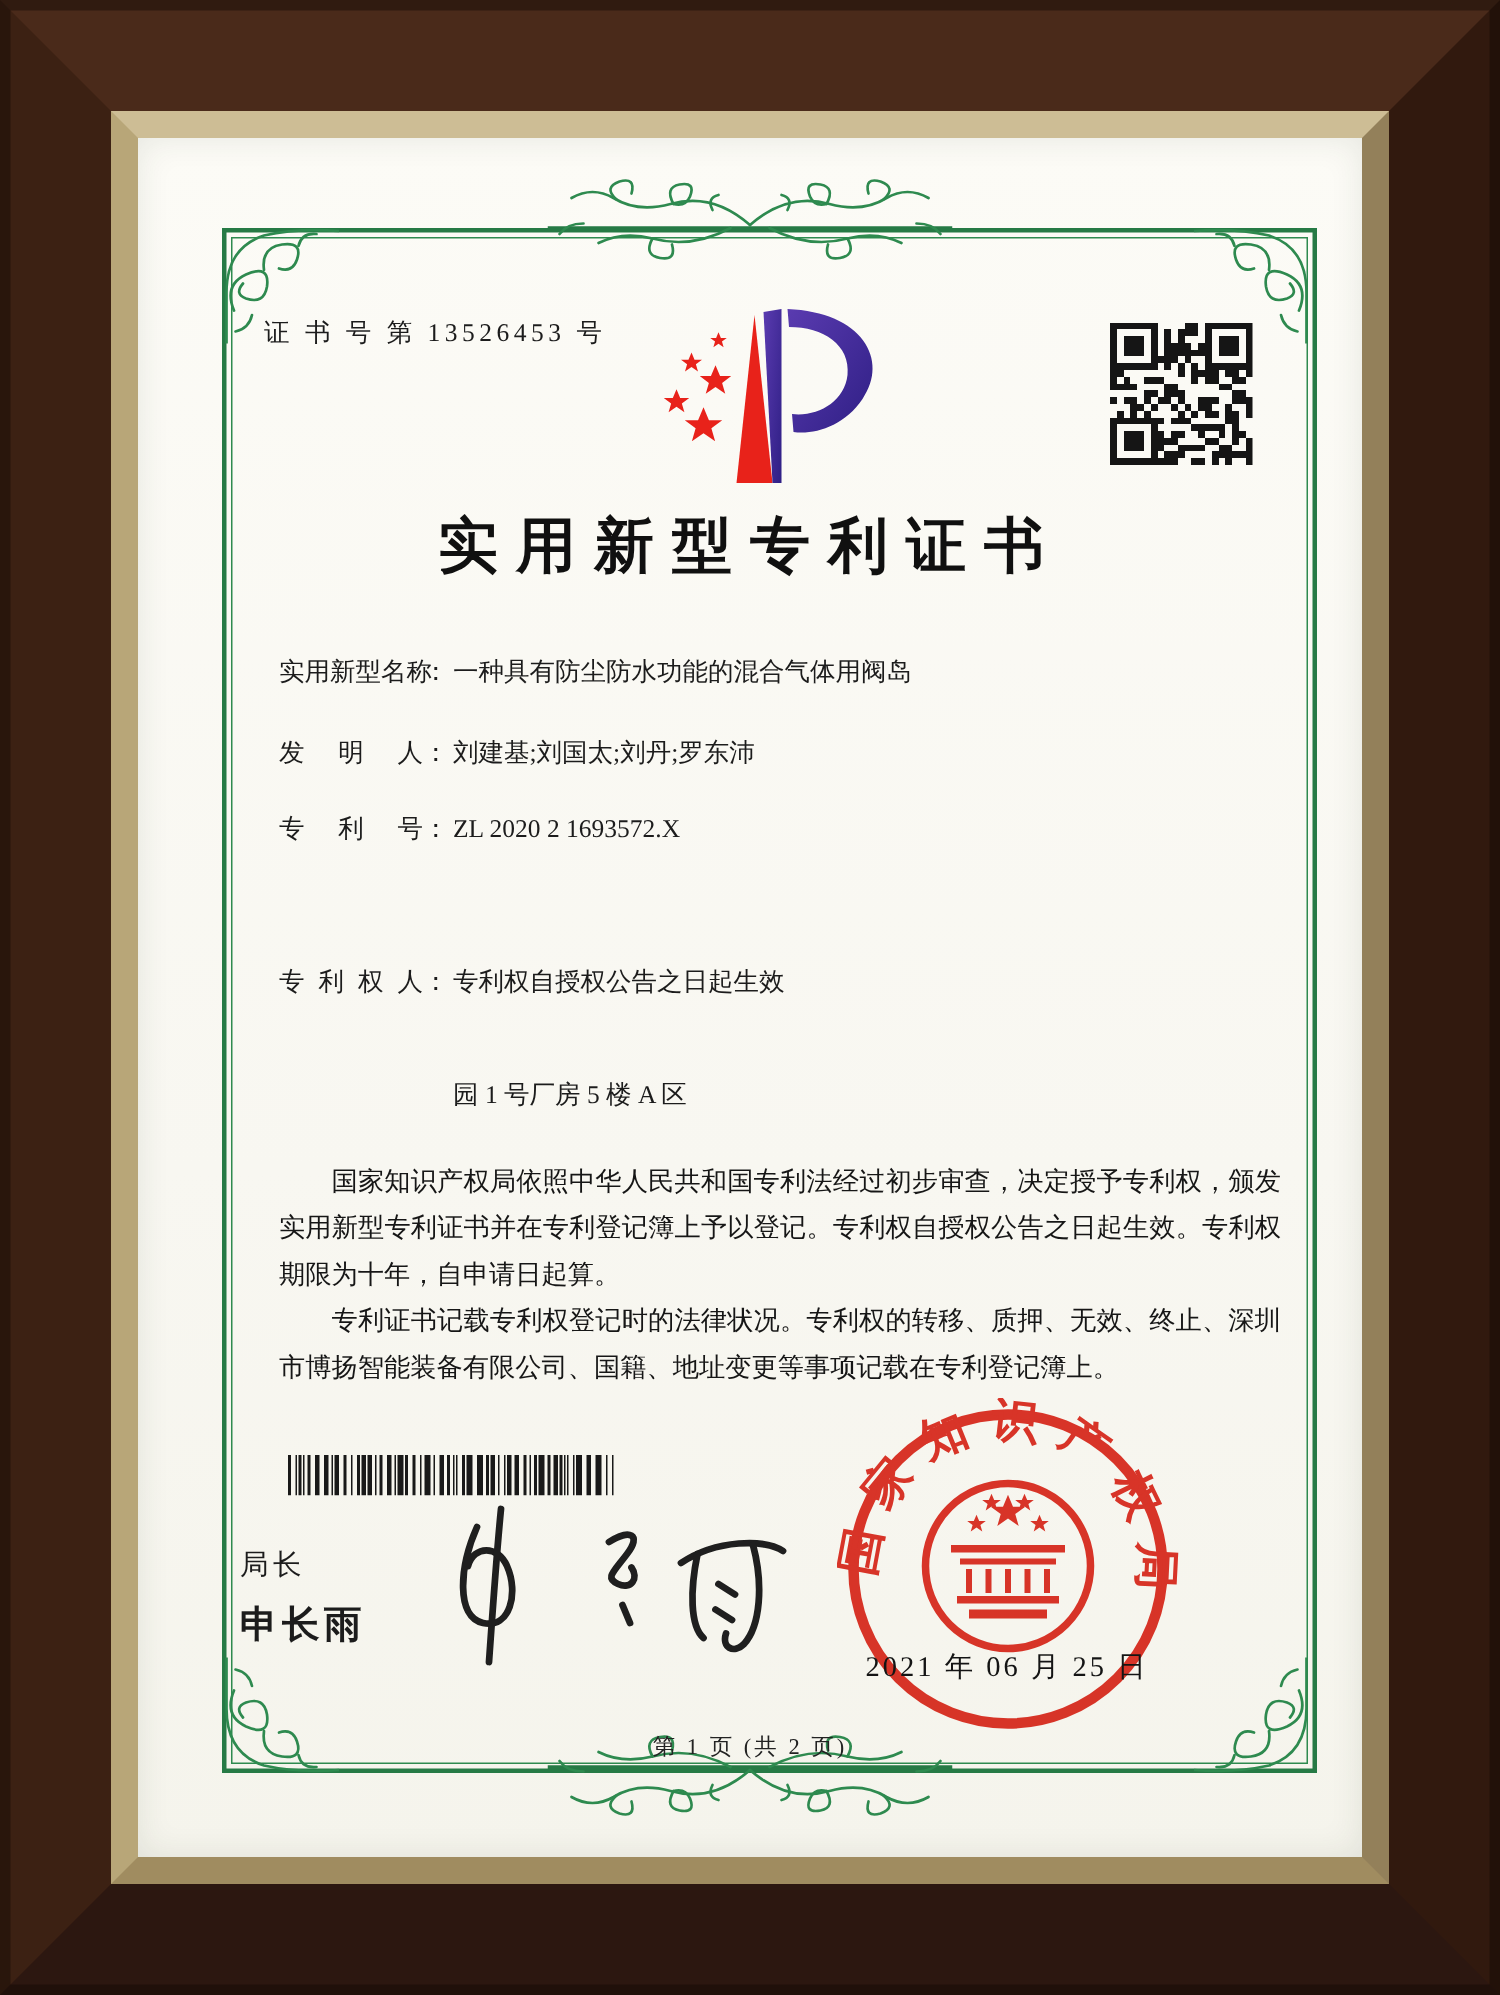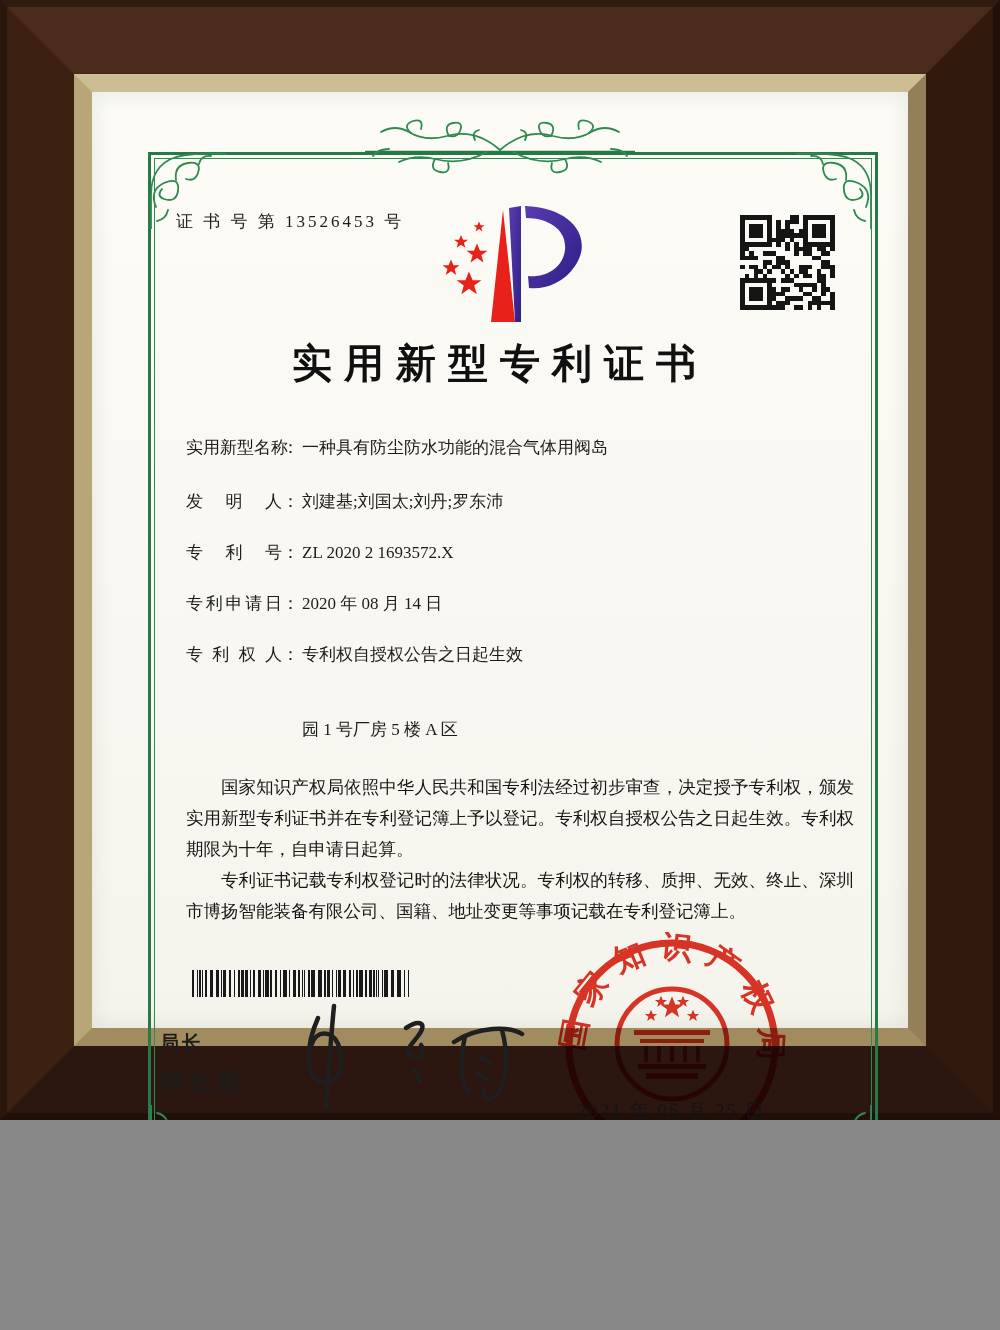--- a/index.html
+++ b/index.html
@@ -1,17 +1,17 @@
 <!DOCTYPE html>
 <html><head>
 <meta charset="utf-8">
 <style>
   html,body{margin:0;padding:0;background:#888;}
   #page{
-    position:relative;width:1000px;height:1120px;overflow:hidden;
+    position:relative;width:1000px;height:1330px;overflow:hidden;
     background:#14b8a6;
     font-family:"Liberation Serif","DejaVu Serif",serif;
     color:#1c1c1c;
   }
   
   .wood{
     position:absolute;inset:0;box-sizing:border-box;
     border-style:solid;border-width:78px;
     border-top-color:#4a2a1a;border-left-color:#3c2113;
     border-right-color:#31190e;border-bottom-color:#2c1710;
@@ -55,21 +55,21 @@
   .addr2{position:absolute;left:302px;font-size:17px;white-space:nowrap;}
   .grant-no-pair{position:absolute;left:505px;top:0;}
   .paras{
     position:absolute;left:186px;top:772px;width:668px;
     font-size:17.5px;line-height:31px;text-align:justify;color:#161616;
   }
   .paras p{margin:0;text-indent:2em;}
   
   .barcode-wrap{position:absolute;left:192px;top:970px;width:218px;height:27px;}
   .director-label{
-    position:absolute;left:160px;top:1030px;font-size:19px;font-weight:700;
+    position:absolute;left:160px;top:1030px;font-size:19px;font-weight:400;
     font-family:"Liberation Sans","DejaVu Sans",sans-serif;letter-spacing:3px;
   }
   .director-name{
     position:absolute;left:160px;top:1066px;font-size:25px;font-weight:700;
     font-family:"Liberation Sans","DejaVu Sans",sans-serif;letter-spacing:3px;
   }
   .signature{position:absolute;left:288px;top:1000px;}
   .seal{position:absolute;left:558px;top:932px;mix-blend-mode:multiply;opacity:.92;}
   .seal-date{
     position:absolute;left:577px;top:1098px;font-size:19px;letter-spacing:2px;
@@ -423,23 +423,20 @@
 
   <div class="frow" style="top:436px">
     <span class="flabel">实用新型名称</span><span class="fcolon">：</span><span class="fvalue">一种具有防尘防水功能的混合气体用阀岛</span>
   </div>
   <div class="frow" style="top:490px">
     <span class="flabel">发明人</span><span class="fcolon">：</span><span class="fvalue">刘建基;刘国太;刘丹;罗东沛</span>
   </div>
   <div class="frow" style="top:541px">
     <span class="flabel">专利号</span><span class="fcolon">：</span><span class="fvalue">ZL 2020 2 1693572.X</span>
   </div>
-  <div class="frow" style="top:592px">
-    <span class="flabel">专利申请日</span><span class="fcolon">：</span><span class="fvalue">2020 年 08 月 14 日</span>
-  </div>
   <div class="frow" style="top:643px">
     <span class="flabel">专利权人</span><span class="fcolon">：</span><span class="fvalue">专利权自授权公告之日起生效</span>
   </div>
   <div class="addr2" style="top:718px">园 1 号厂房 5 楼 A 区</div>
 
   <div class="paras">
     <p>国家知识产权局依照中华人民共和国专利法经过初步审查，决定授予专利权，颁发实用新型专利证书并在专利登记簿上予以登记。专利权自授权公告之日起生效。专利权期限为十年，自申请日起算。</p>
     <p>专利证书记载专利权登记时的法律状况。专利权的转移、质押、无效、终止、深圳市博扬智能装备有限公司、国籍、地址变更等事项记载在专利登记簿上。</p>
   </div>
 

